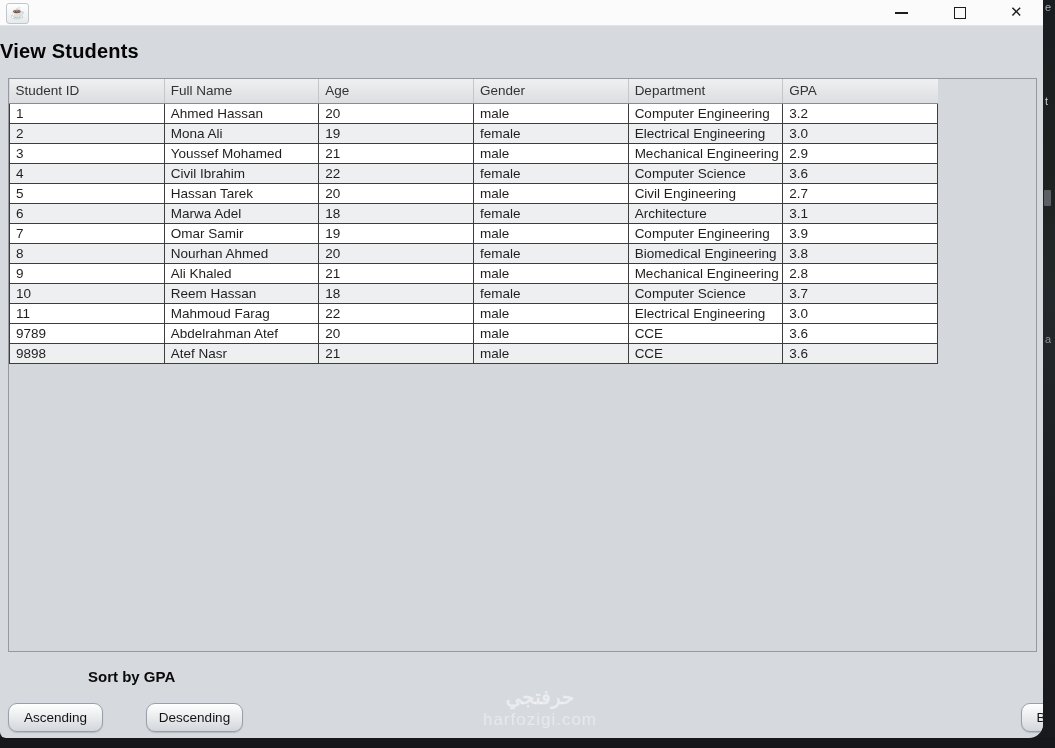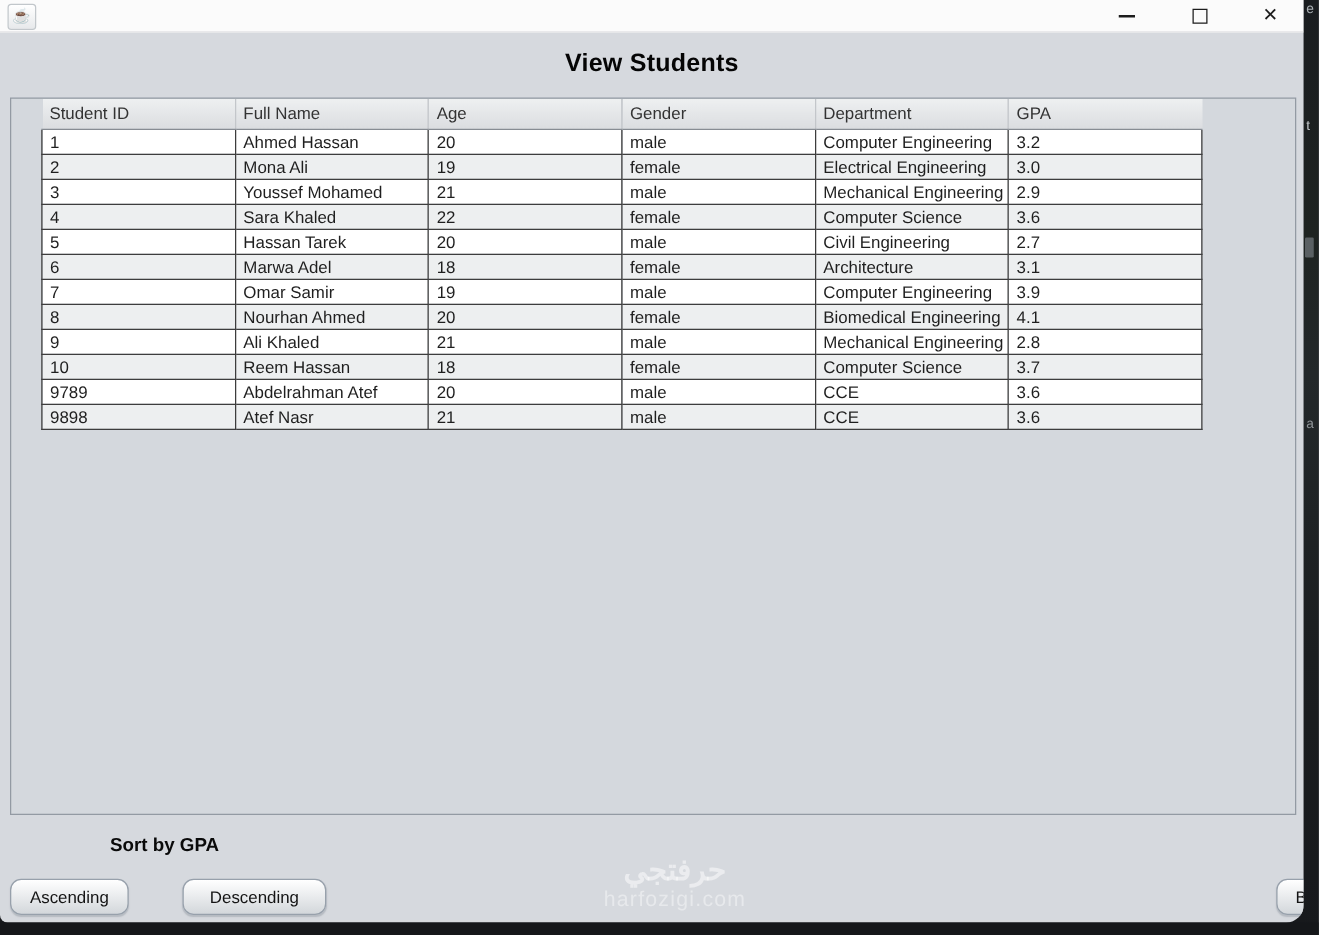--- a/index.html
+++ b/index.html
@@ -49,38 +49,37 @@
     position:absolute; left:17px; top:7px;
     width:12px; height:12px; border:1.5px solid #1c1c1c;
   }
   .glyph-close {
     position:absolute; left:14px; top:3px;
     font-size:15px; color:#1c1c1c;
   }
 
   .heading {
     position:absolute; top:40px; left:0;
-    width:1043px; text-align:center;
+    width:1043px; text-align:left;
     font-size:20px; font-weight:bold; color:#050505;
     letter-spacing:.2px;
   }
 
   
   .scrollpane {
     position:absolute; left:8px; top:78px;
     width:1029px; height:574px;
     border:1px solid #939aa3;
     background:#d4d8dd;
     overflow:hidden;
   }
   table {
     border-collapse:collapse;
     width:929px;
     table-layout:fixed;
-    margin-left:24px;
   }
   thead th {
     height:24px;
     background:linear-gradient(#eef0f1,#dbdde0);
     font-weight:normal; font-size:13.5px; color:#333;
     text-align:left; padding:0 0 0 6px;
     border-right:1px solid #c3c6ca;
     border-bottom:1px solid #878c93;
     white-space:nowrap; overflow:hidden;
   }
@@ -105,30 +104,30 @@
     border:1px solid #97a0ab;
     border-radius:9px;
     background:linear-gradient(#ffffff,#d3d7db);
     box-shadow:0 1px 1px rgba(120,128,140,.35);
     font-family:"Liberation Sans", sans-serif;
     font-size:13.5px; color:#141414;
     text-align:center; line-height:27px;
     cursor:default;
   }
   .btn-ascending  { left:8px;   width:95px;  }
-  .btn-descending { left:146px; width:115px; }
+  .btn-descending { left:146px; width:97px; }
   .btn-back       { left:977px; width:61px;margin-left:44px;  }
 
   
   .watermark {
     position:absolute; left:430px; top:684px; width:220px;
     text-align:center; z-index:6; pointer-events:none;
     color:rgba(255,255,255,.5);
   }
-  .watermark .ar    { font-size:24px; font-weight:bold; line-height:26px; }
+  .watermark .ar    { font-size:20px; font-weight:bold; line-height:26px; }
   .watermark .latin { font-size:17px; line-height:20px; color:rgba(255,255,255,.42); letter-spacing:1px; }
 
   
   .bottom-strip {
     position:absolute; left:0; top:738px;
     width:1055px; height:10px; background:#15171a; z-index:4;
   }
   .right-strip {
     position:absolute; left:1043px; top:0;
     width:12px; height:748px;
@@ -196,21 +195,21 @@
           <tr class="odd">
             <td>3</td>
             <td>Youssef Mohamed</td>
             <td>21</td>
             <td>male</td>
             <td>Mechanical Engineering</td>
             <td>2.9</td>
           </tr>
           <tr class="even">
             <td>4</td>
-            <td>Sara Khaled</td>
+            <td>Civil Ibrahim</td>
             <td>22</td>
             <td>female</td>
             <td>Computer Science</td>
             <td>3.6</td>
           </tr>
           <tr class="odd">
             <td>5</td>
             <td>Hassan Tarek</td>
             <td>20</td>
             <td>male</td>
@@ -232,37 +231,45 @@
             <td>male</td>
             <td>Computer Engineering</td>
             <td>3.9</td>
           </tr>
           <tr class="even">
             <td>8</td>
             <td>Nourhan Ahmed</td>
             <td>20</td>
             <td>female</td>
             <td>Biomedical Engineering</td>
-            <td>4.1</td>
+            <td>3.8</td>
           </tr>
           <tr class="odd">
             <td>9</td>
             <td>Ali Khaled</td>
             <td>21</td>
             <td>male</td>
             <td>Mechanical Engineering</td>
             <td>2.8</td>
           </tr>
           <tr class="even">
             <td>10</td>
             <td>Reem Hassan</td>
             <td>18</td>
             <td>female</td>
             <td>Computer Science</td>
             <td>3.7</td>
+          </tr>
+          <tr class="odd">
+            <td>11</td>
+            <td>Mahmoud Farag</td>
+            <td>22</td>
+            <td>male</td>
+            <td>Electrical Engineering</td>
+            <td>3.0</td>
           </tr>
           <tr class="odd">
             <td>9789</td>
             <td>Abdelrahman Atef</td>
             <td>20</td>
             <td>male</td>
             <td>CCE</td>
             <td>3.6</td>
           </tr>
           <tr class="even">

